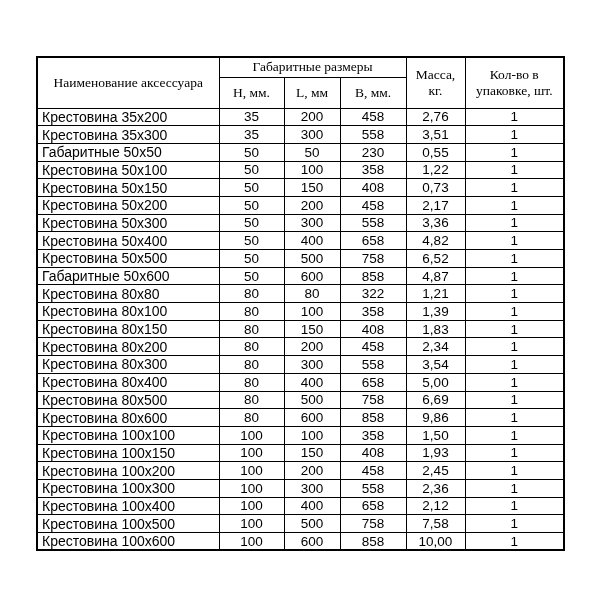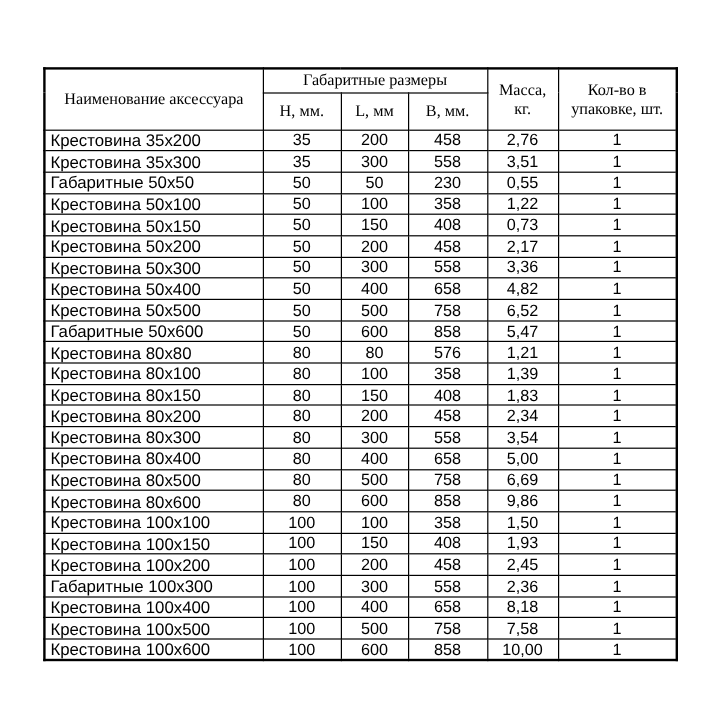--- a/index.html
+++ b/index.html
@@ -154,28 +154,28 @@
           <td class="num-cell">500</td>
           <td class="num-cell">758</td>
           <td class="num-cell">6,52</td>
           <td class="num-cell">1</td>
         </tr>
         <tr class="data-row">
           <td class="name-cell">Габаритные 50x600</td>
           <td class="num-cell">50</td>
           <td class="num-cell">600</td>
           <td class="num-cell">858</td>
-          <td class="num-cell">5,47</td>
+          <td class="num-cell">4,87</td>
           <td class="num-cell">1</td>
         </tr>
         <tr class="data-row">
           <td class="name-cell">Крестовина 80x80</td>
           <td class="num-cell">80</td>
           <td class="num-cell">80</td>
-          <td class="num-cell">576</td>
+          <td class="num-cell">322</td>
           <td class="num-cell">1,21</td>
           <td class="num-cell">1</td>
         </tr>
         <tr class="data-row">
           <td class="name-cell">Крестовина 80x100</td>
           <td class="num-cell">80</td>
           <td class="num-cell">100</td>
           <td class="num-cell">358</td>
           <td class="num-cell">1,39</td>
           <td class="num-cell">1</td>
@@ -246,33 +246,33 @@
         </tr>
         <tr class="data-row">
           <td class="name-cell">Крестовина 100x200</td>
           <td class="num-cell">100</td>
           <td class="num-cell">200</td>
           <td class="num-cell">458</td>
           <td class="num-cell">2,45</td>
           <td class="num-cell">1</td>
         </tr>
         <tr class="data-row">
-          <td class="name-cell">Габаритные 100x300</td>
+          <td class="name-cell">Крестовина 100x300</td>
           <td class="num-cell">100</td>
           <td class="num-cell">300</td>
           <td class="num-cell">558</td>
           <td class="num-cell">2,36</td>
           <td class="num-cell">1</td>
         </tr>
         <tr class="data-row">
           <td class="name-cell">Крестовина 100x400</td>
           <td class="num-cell">100</td>
           <td class="num-cell">400</td>
           <td class="num-cell">658</td>
-          <td class="num-cell">8,18</td>
+          <td class="num-cell">2,12</td>
           <td class="num-cell">1</td>
         </tr>
         <tr class="data-row">
           <td class="name-cell">Крестовина 100x500</td>
           <td class="num-cell">100</td>
           <td class="num-cell">500</td>
           <td class="num-cell">758</td>
           <td class="num-cell">7,58</td>
           <td class="num-cell">1</td>
         </tr>

